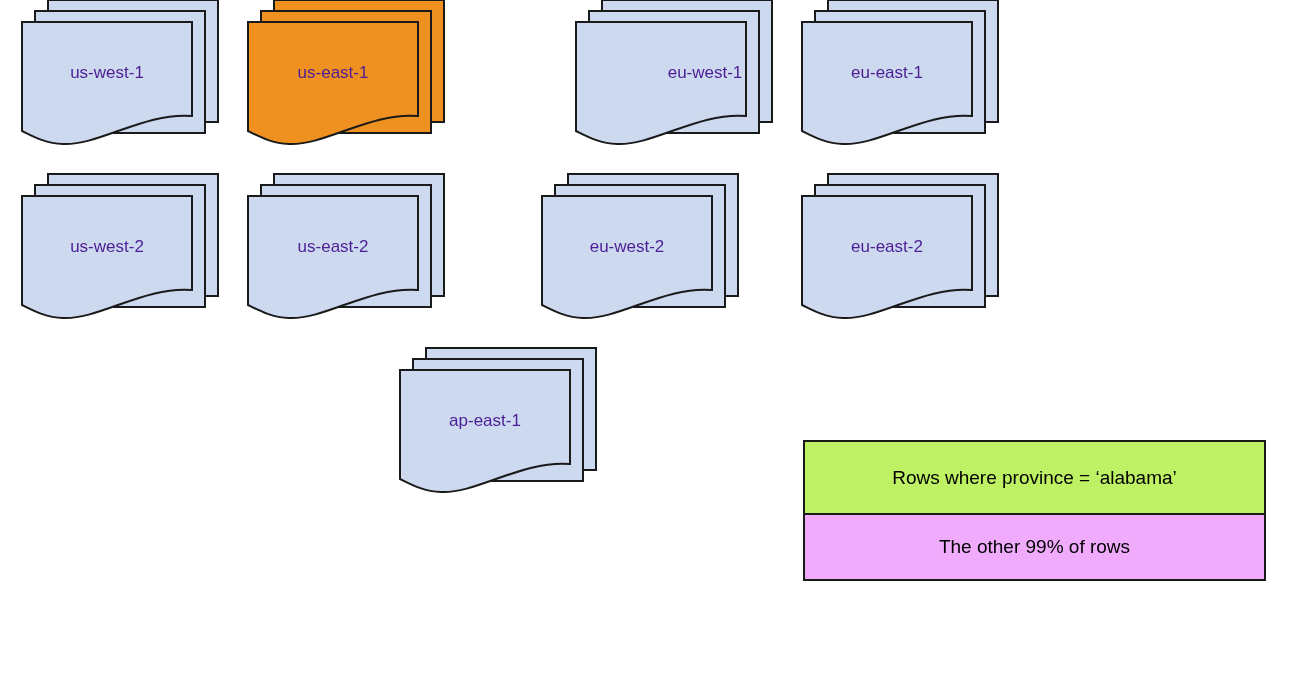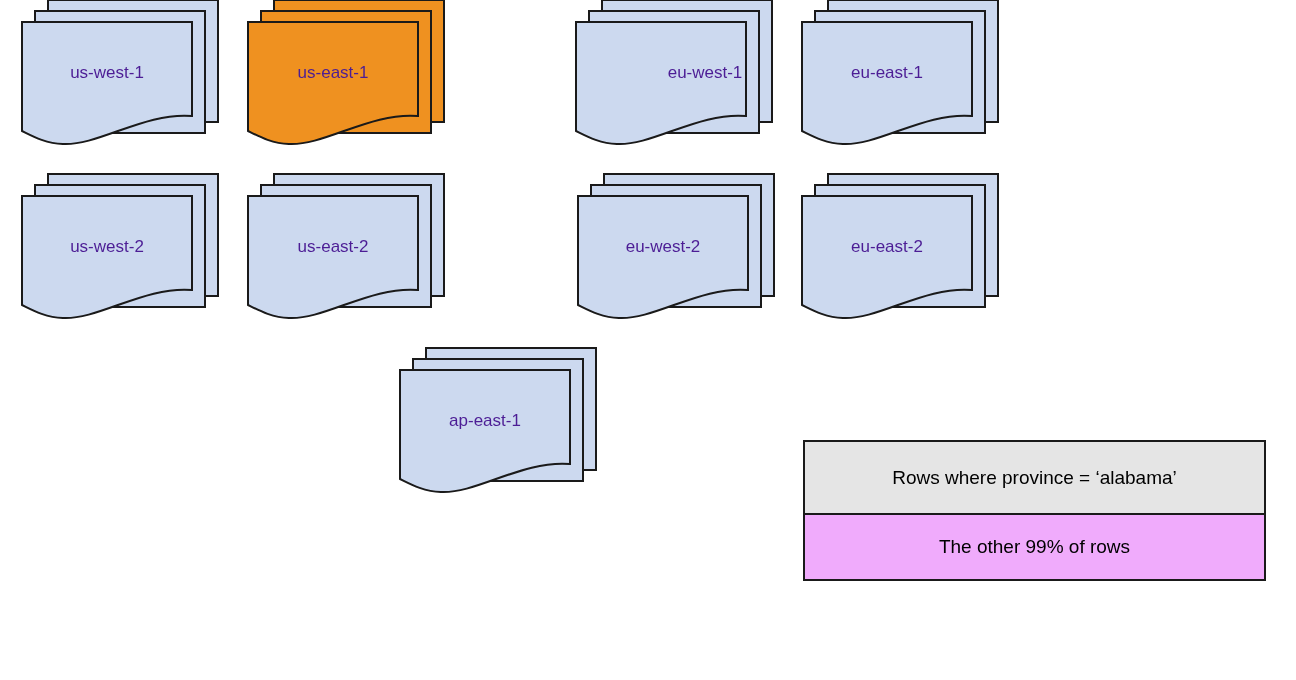--- a/index.html
+++ b/index.html
@@ -101,21 +101,21 @@
       <div class="doc-label" style="left: 2px; top: 65px; width: 170px;">us-west-2</div>
     </div>
     <div class="doc-stack" style="left: 246px; top: 172px; width: 202px; height: 152px;">
       <svg width="202" height="152" viewBox="0 0 202 152">
         <path transform="translate(28,2)" d="M 0 0 L 170 0 L 170 122 L 0 122 Z" fill="#ccd9ef" stroke="#1a1a1a" stroke-width="2" stroke-linejoin="miter"></path>
         <path transform="translate(15,13)" d="M 0 0 L 170 0 L 170 122 L 0 122 Z" fill="#ccd9ef" stroke="#1a1a1a" stroke-width="2" stroke-linejoin="miter"></path>
         <path transform="translate(2,24)" d="M 0 0 L 170 0 L 170 94.0 C 122.4 90.0 76.5 124.0 40.8 122.0 C 23.8 121.5 10.2 114.0 0 109.0 Z" fill="#ccd9ef" stroke="#1a1a1a" stroke-width="2" stroke-linejoin="miter"></path>
       </svg>
       <div class="doc-label" style="left: 2px; top: 65px; width: 170px;">us-east-2</div>
     </div>
-    <div class="doc-stack" style="left: 576px; top: 172px; width: 202px; height: 152px;">
+    <div class="doc-stack" style="left: 540px; top: 172px; width: 202px; height: 152px;">
       <svg width="202" height="152" viewBox="0 0 202 152">
         <path transform="translate(28,2)" d="M 0 0 L 170 0 L 170 122 L 0 122 Z" fill="#ccd9ef" stroke="#1a1a1a" stroke-width="2" stroke-linejoin="miter"></path>
         <path transform="translate(15,13)" d="M 0 0 L 170 0 L 170 122 L 0 122 Z" fill="#ccd9ef" stroke="#1a1a1a" stroke-width="2" stroke-linejoin="miter"></path>
         <path transform="translate(2,24)" d="M 0 0 L 170 0 L 170 94.0 C 122.4 90.0 76.5 124.0 40.8 122.0 C 23.8 121.5 10.2 114.0 0 109.0 Z" fill="#ccd9ef" stroke="#1a1a1a" stroke-width="2" stroke-linejoin="miter"></path>
       </svg>
       <div class="doc-label" style="left: 2px; top: 65px; width: 170px;">eu-west-2</div>
     </div>
     <div class="doc-stack" style="left: 800px; top: 172px; width: 202px; height: 152px;">
       <svg width="202" height="152" viewBox="0 0 202 152">
         <path transform="translate(28,2)" d="M 0 0 L 170 0 L 170 122 L 0 122 Z" fill="#ccd9ef" stroke="#1a1a1a" stroke-width="2" stroke-linejoin="miter"></path>
@@ -126,20 +126,20 @@
     </div>
     <div class="doc-stack" style="left: 398px; top: 346px; width: 202px; height: 152px;">
       <svg width="202" height="152" viewBox="0 0 202 152">
         <path transform="translate(28,2)" d="M 0 0 L 170 0 L 170 122 L 0 122 Z" fill="#ccd9ef" stroke="#1a1a1a" stroke-width="2" stroke-linejoin="miter"></path>
         <path transform="translate(15,13)" d="M 0 0 L 170 0 L 170 122 L 0 122 Z" fill="#ccd9ef" stroke="#1a1a1a" stroke-width="2" stroke-linejoin="miter"></path>
         <path transform="translate(2,24)" d="M 0 0 L 170 0 L 170 94.0 C 122.4 90.0 76.5 124.0 40.8 122.0 C 23.8 121.5 10.2 114.0 0 109.0 Z" fill="#ccd9ef" stroke="#1a1a1a" stroke-width="2" stroke-linejoin="miter"></path>
       </svg>
       <div class="doc-label" style="left: 2px; top: 65px; width: 170px;">ap-east-1</div>
     </div>
     <div class="legend" style="left: 803px; top: 440px; width: 463px; height: 141px;">
-      <div class="legend-row legend-row-top" style="background: #e5e5e5; height: 73px;">
+      <div class="legend-row legend-row-top" style="background: #bef264; height: 73px;">
         <span>Rows where province = ‘alabama’</span>
       </div>
       <div class="legend-row" style="background: #f0abfc; height: 64px;">
         <span>The other 99% of rows</span>
       </div>
     </div>
   </div>
 
 </body></html>

